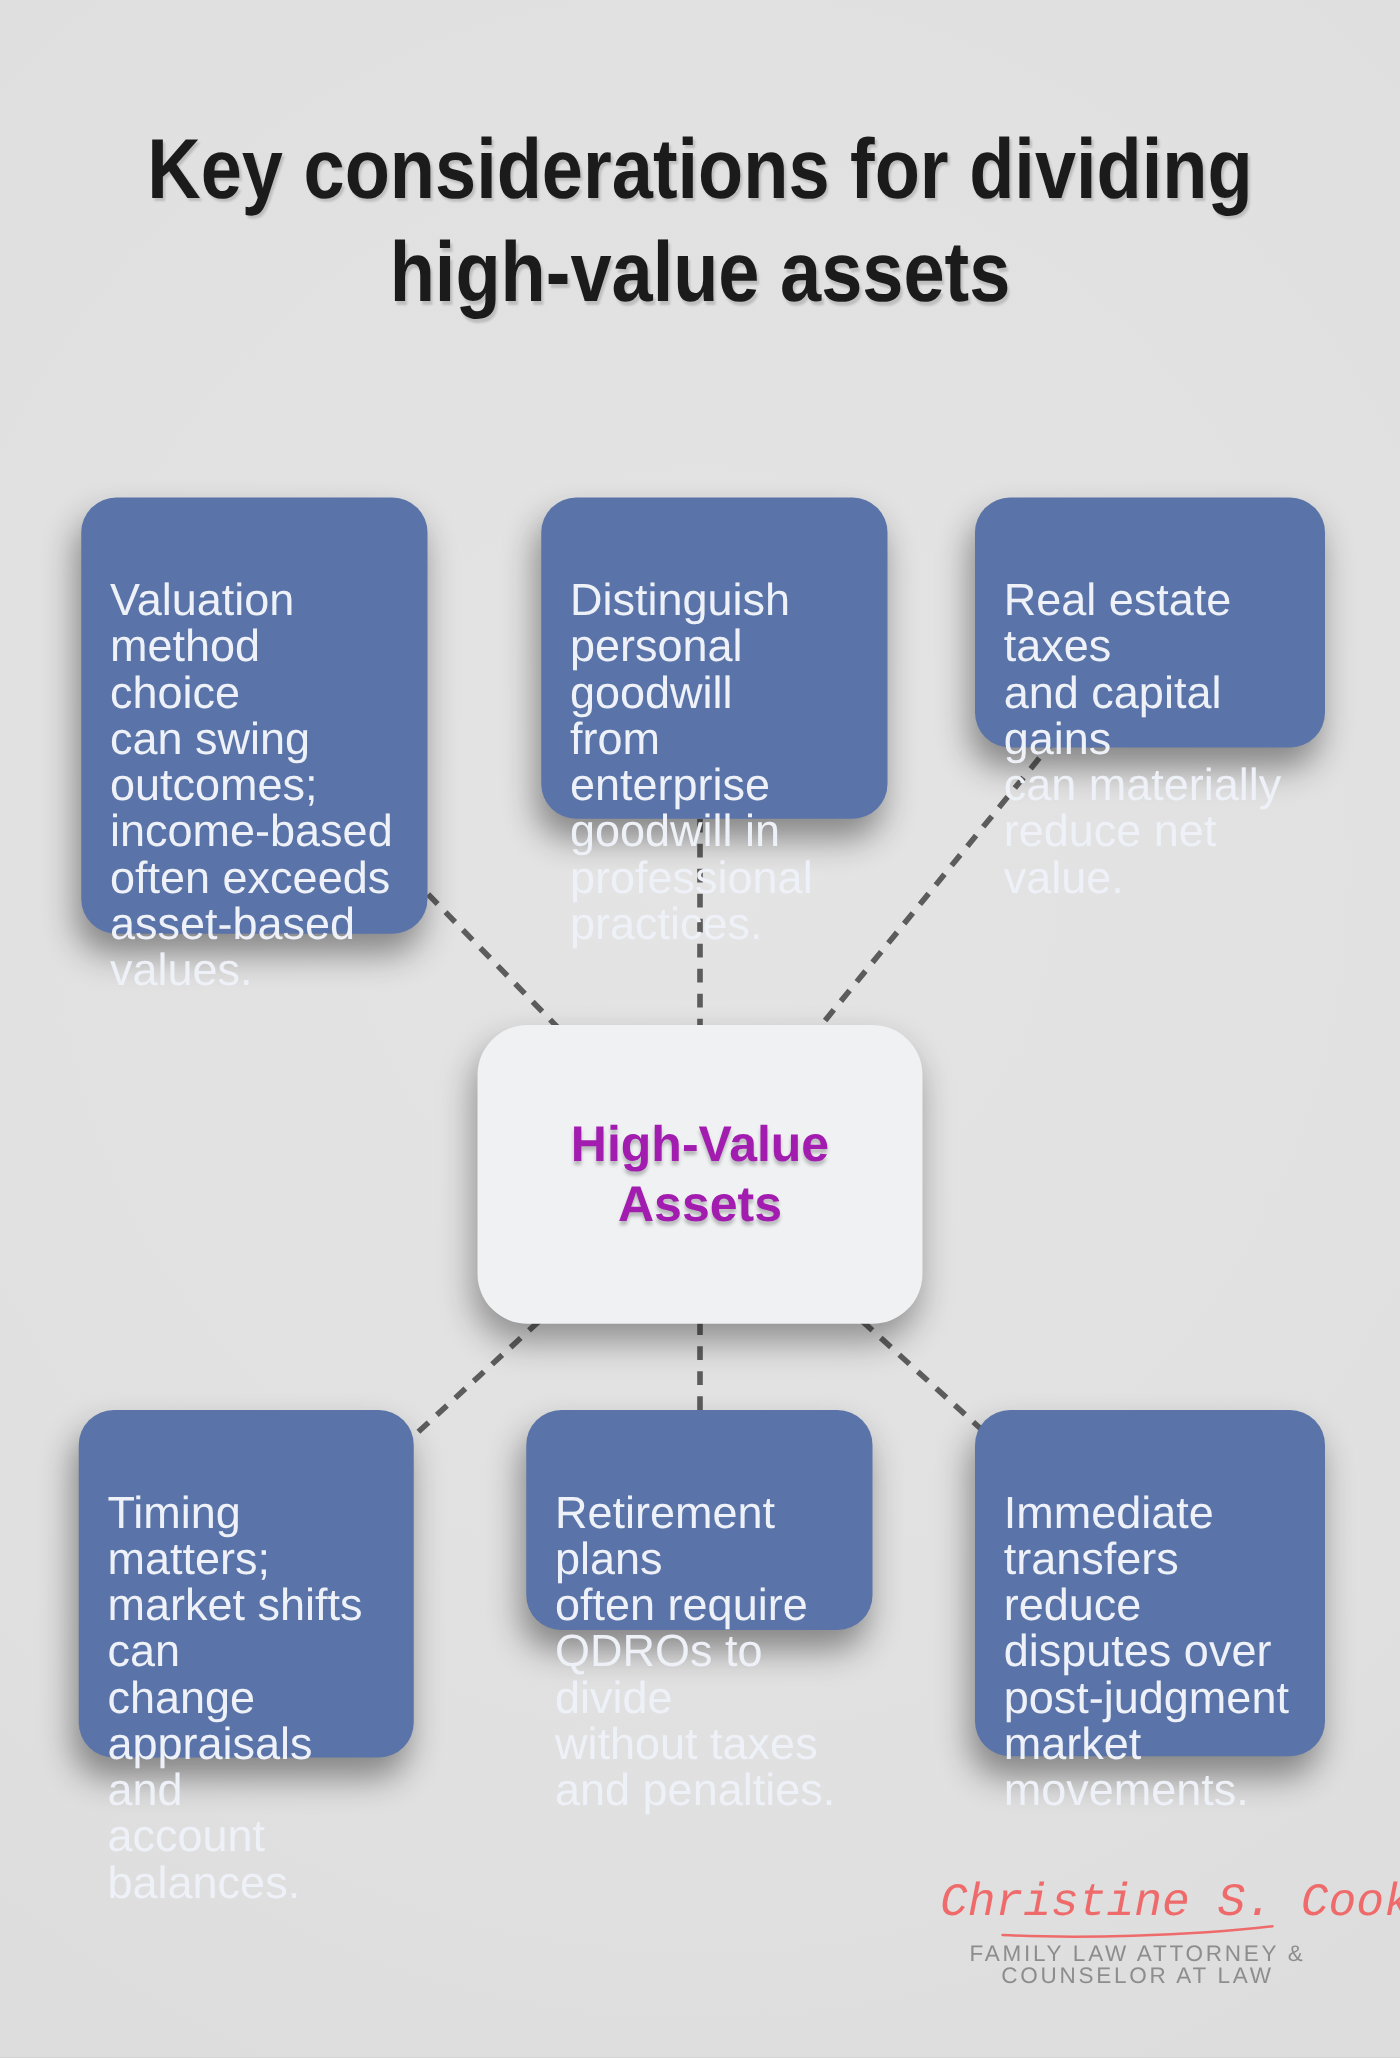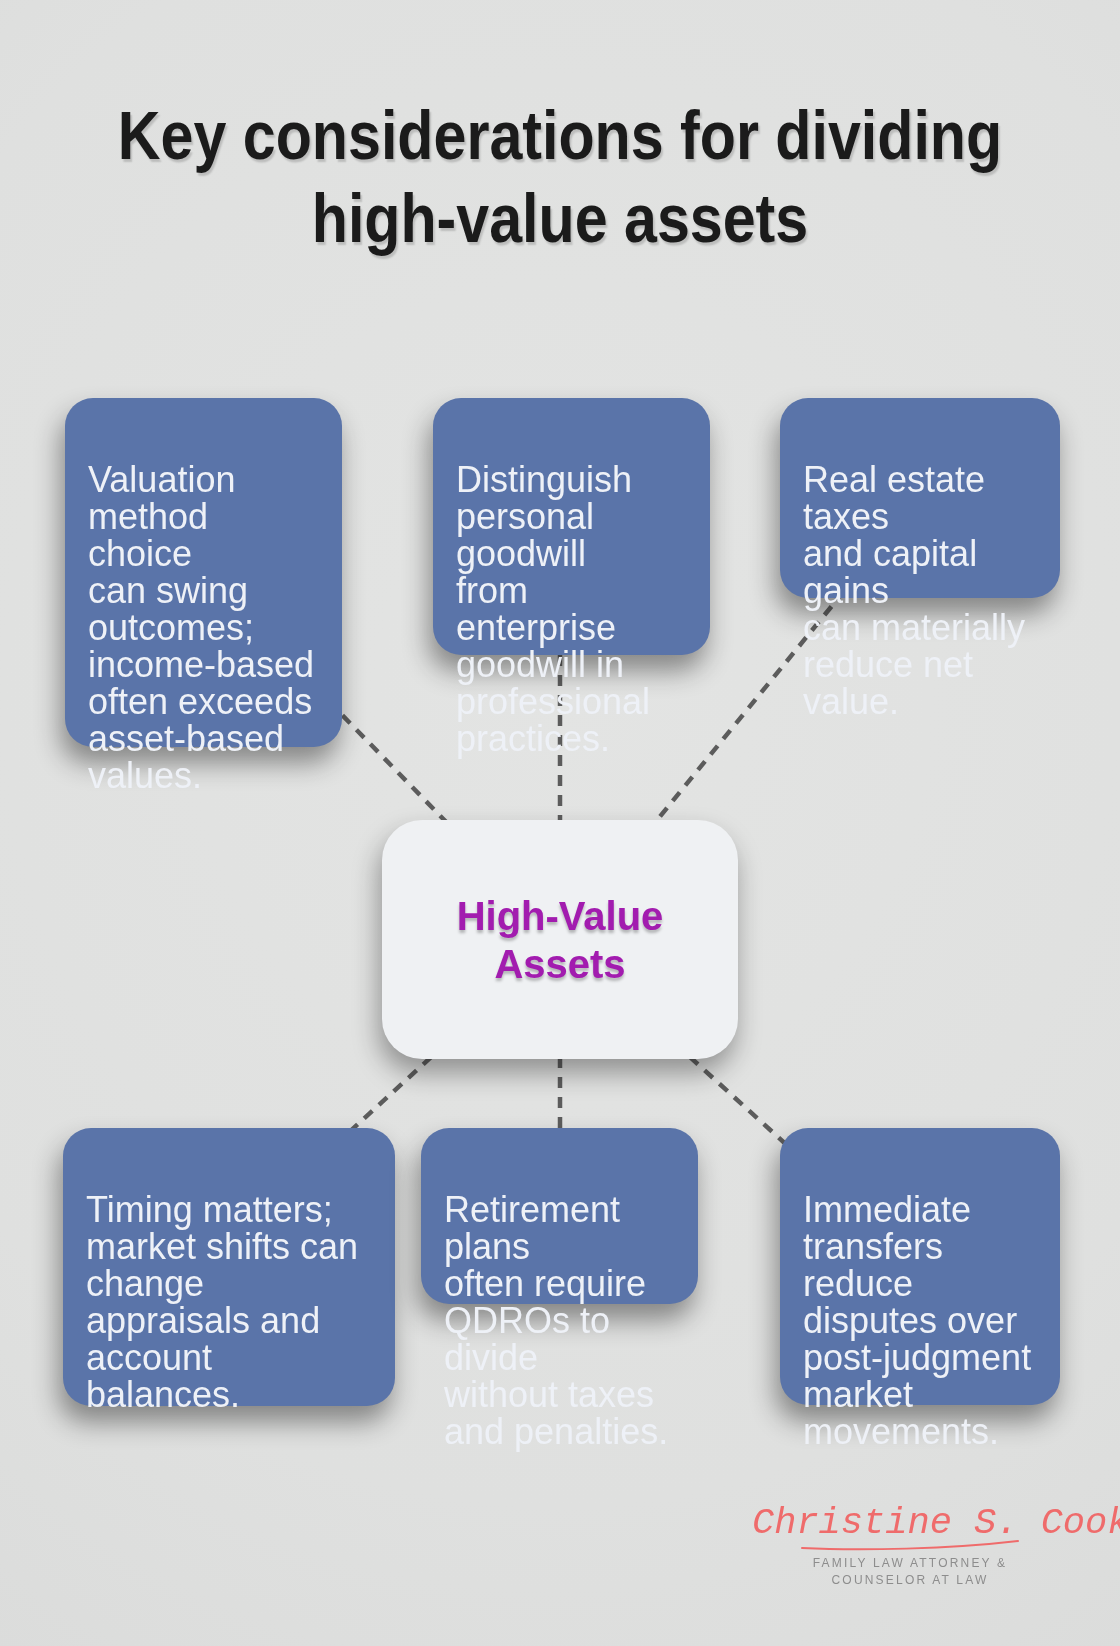--- a/index.html
+++ b/index.html
@@ -19,40 +19,40 @@
   .node {
     position:absolute; box-sizing:border-box;
     background:#5a74a9; border-radius:28px;
     color:#eef1f7; font-size:36px; line-height:37px;
     padding:26px 20px 26px 23px; white-space:pre-line;
     box-shadow:-4px 16px 26px rgba(25,25,25,0.45);
   }
   .node-tl { left:65px;  top:398px;  width:277px; height:349px; }
   .node-tm { left:421px; top:398px;  width:277px; height:257px;margin-left:12px; }
   .node-tr { left:780px; top:398px;  width:280px; height:200px; }
-  .node-bl { left:63px;  top:1128px; width:332px; height:278px; }
+  .node-bl { left:63px;  top:1128px; width:268px; height:278px; }
   .node-bm { left:421px; top:1128px; width:277px; height:176px; }
   .node-br { left:780px; top:1128px; width:280px; height:277px; }
   .center-node {
     position:absolute; left:382px; top:820px; width:356px; height:239px;
     background:#eff1f3; border-radius:40px;
     box-shadow:-3px 14px 26px rgba(25,25,25,0.4);
     display:flex; align-items:center; justify-content:center;
     text-align:center; font-size:40px; font-weight:700; color:#a21caf;
     line-height:48px; white-space:pre-line;
     text-shadow:0 3px 3px rgba(0,0,0,0.25);
   }
   .branding { position:absolute; left:752px; top:1502px; width:316px; text-align:center; }
   .signature {
     font-family:Liberation Mono, monospace; font-style:italic;
     font-size:37px; color:#ef6b6b; line-height:1.15; white-space:nowrap;
   }
   .sig-flourish { display:block; margin:-6px auto 0 auto; }
   .tagline {
-    margin-top:4px; font-size:12px; font-weight:500; letter-spacing:2.2px;
+    margin-top:4px; font-size:18px; font-weight:500; letter-spacing:2.2px;
     color:#8d8d8d; line-height:17px; white-space:pre-line;
   }
 </style>
 </head>
 <body>
 
 <div class="canvas">
 
   <h1 class="title">Key considerations for dividing
 high-value assets</h1>

